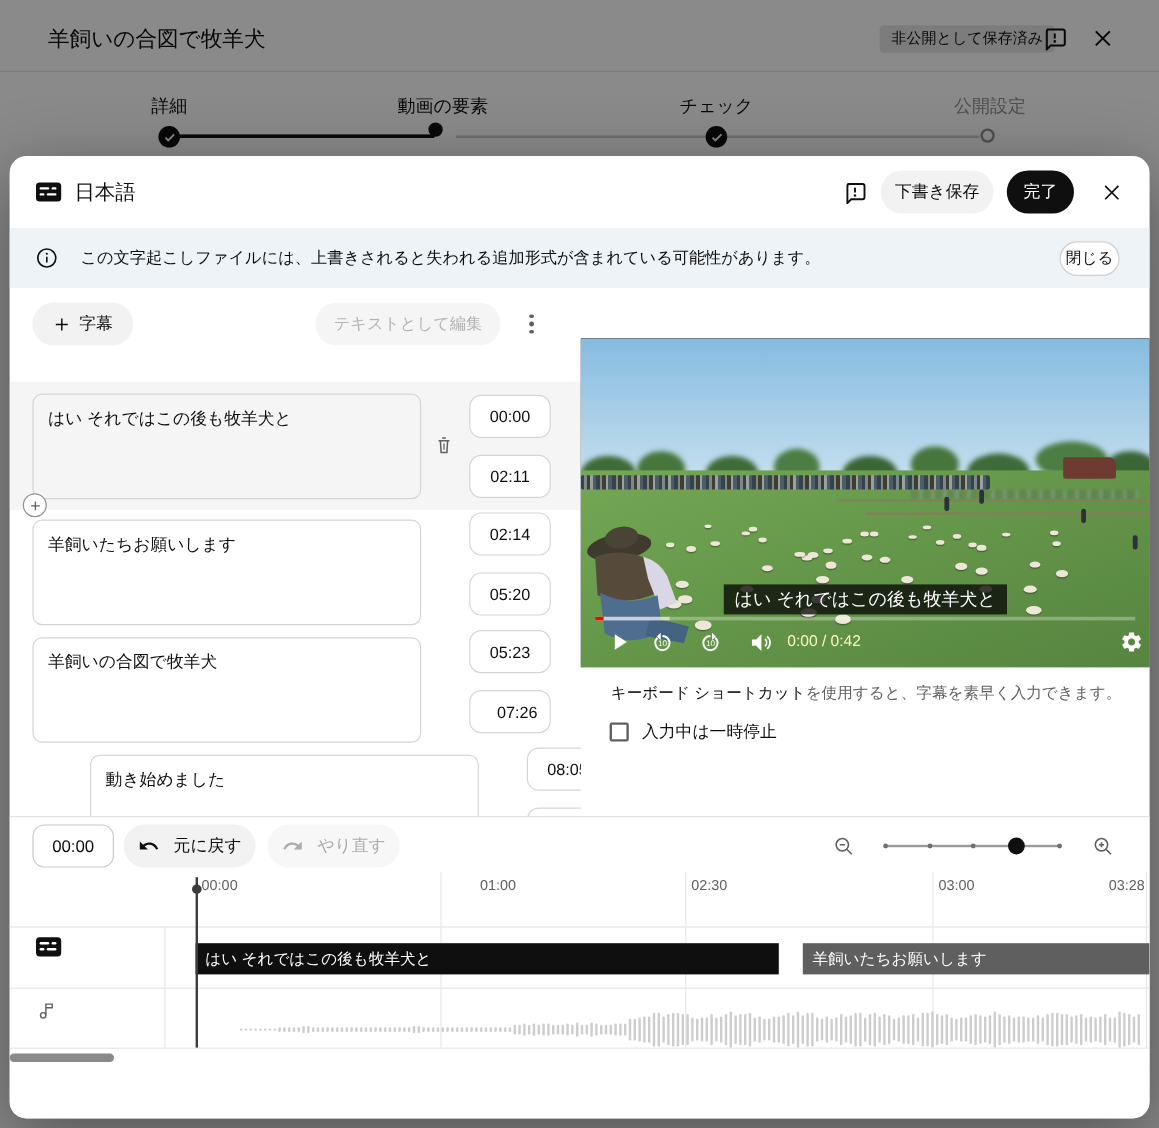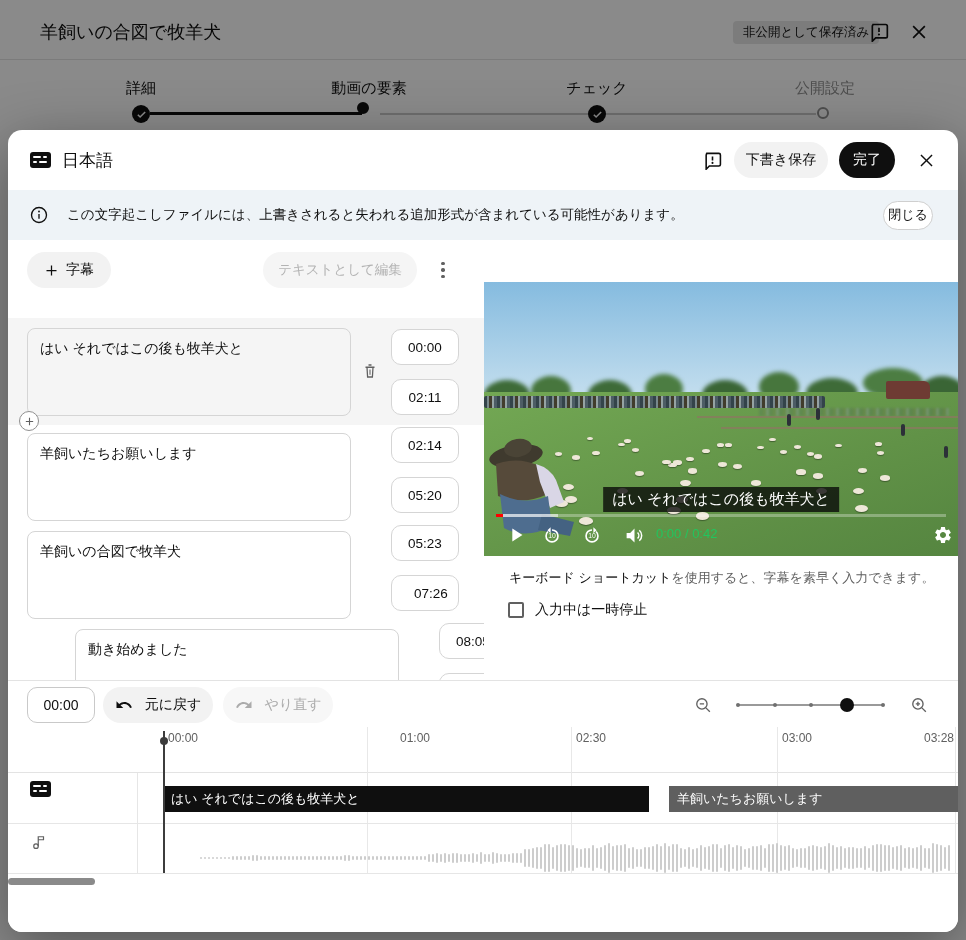--- a/index.html
+++ b/index.html
@@ -73,21 +73,21 @@
   .fence.f2{top:53%;width:50%;}
   .barn{position:absolute;right:6%;top:36%;width:44px;height:18px;background:#6e3b33;border-radius:2px 6px 2px 2px;filter:blur(.5px);}
   .sheep{position:absolute;background:#eee7d8;border-radius:50%;box-shadow:0 1px 1px rgba(0,0,0,.35);}
   .person{position:absolute;left:-6px;bottom:-4px;width:120px;height:130px;}
   .cap-overlay{position:absolute;left:50%;transform:translateX(-50%);bottom:44px;background:rgba(8,8,8,.78);color:#fff;
     font-size:15px;padding:3px 9px;white-space:nowrap;}
   .vprog{position:absolute;left:12px;right:12px;bottom:39px;height:3px;background:rgba(255,255,255,.3);}
   .vprog .loaded{position:absolute;left:0;top:0;height:100%;width:62px;background:rgba(255,255,255,.55);}
   .vprog .played{position:absolute;left:0;top:0;height:100%;width:7px;background:#f00;}
   .vctrl{position:absolute;left:0;right:0;bottom:6px;height:30px;}
-  .vtime{position:absolute;left:172px;top:6px;font-size:13px;color:#22c55e;}
+  .vtime{position:absolute;left:172px;top:6px;font-size:13px;color:#fef9c3;}
 
   .hint{position:absolute;left:501px;top:439px;font-size:13px;color:#606060;}
   .hint .link{color:#0f0f0f;cursor:pointer;}
   .pause-row{position:absolute;left:500px;top:471px;display:flex;align-items:center;gap:11px;}
   .checkbox{width:16px;height:16px;border:2px solid #606060;border-radius:2px;background:#fff;cursor:pointer;}
   .pause-label{font-size:14px;color:#0f0f0f;}
 
   
   .tl{position:absolute;left:0;top:550px;width:950px;height:252px;border-top:1px solid #e3e3e3;background:#fff;}
   .tl-input{position:absolute;left:19px;top:6px;width:68px;height:36px;border:1px solid #c9c9c9;border-radius:10px;

